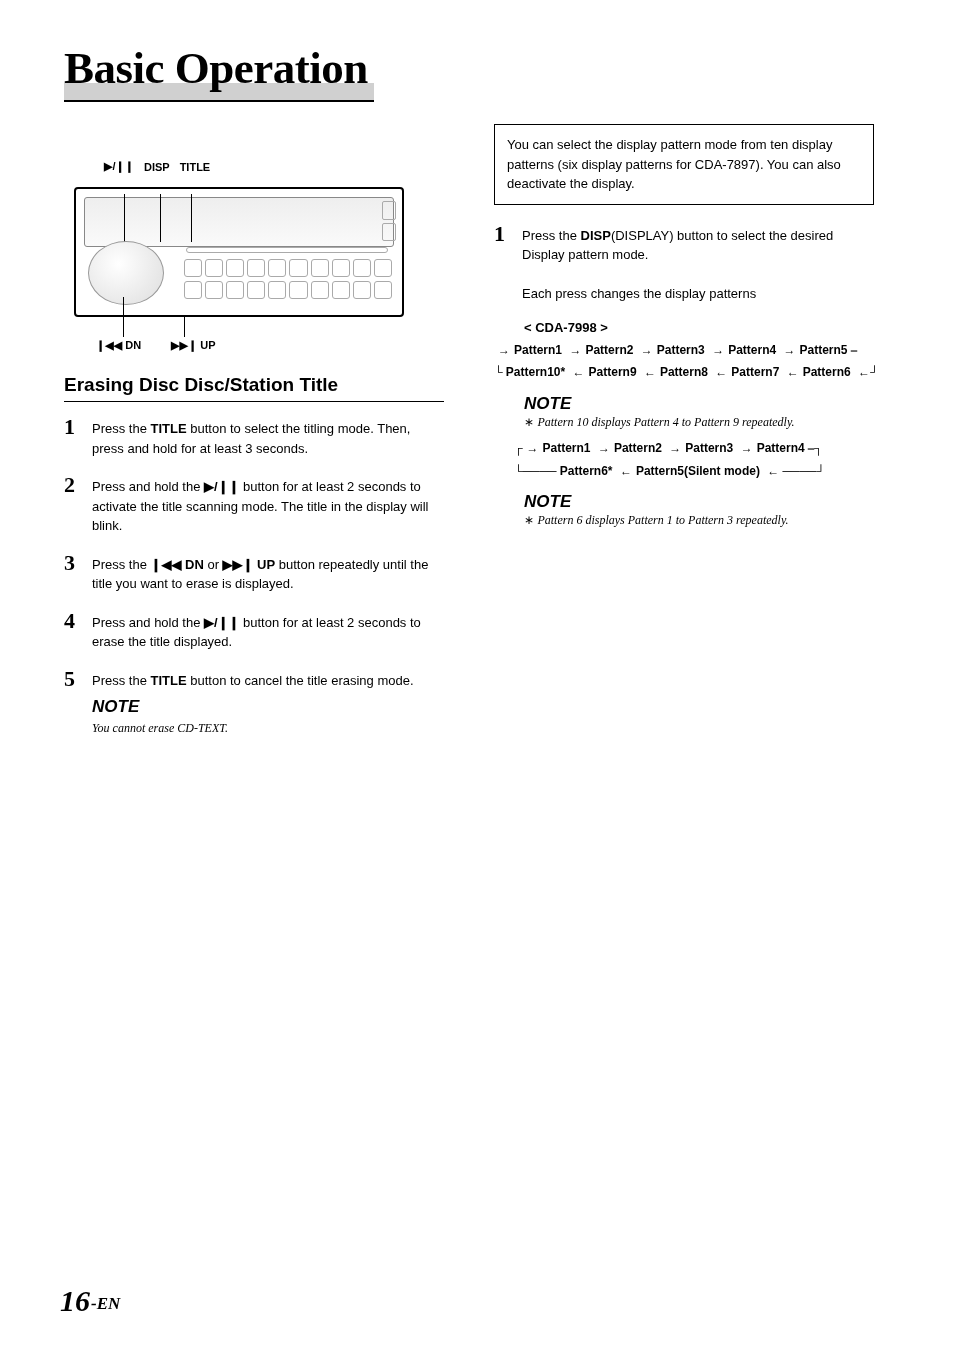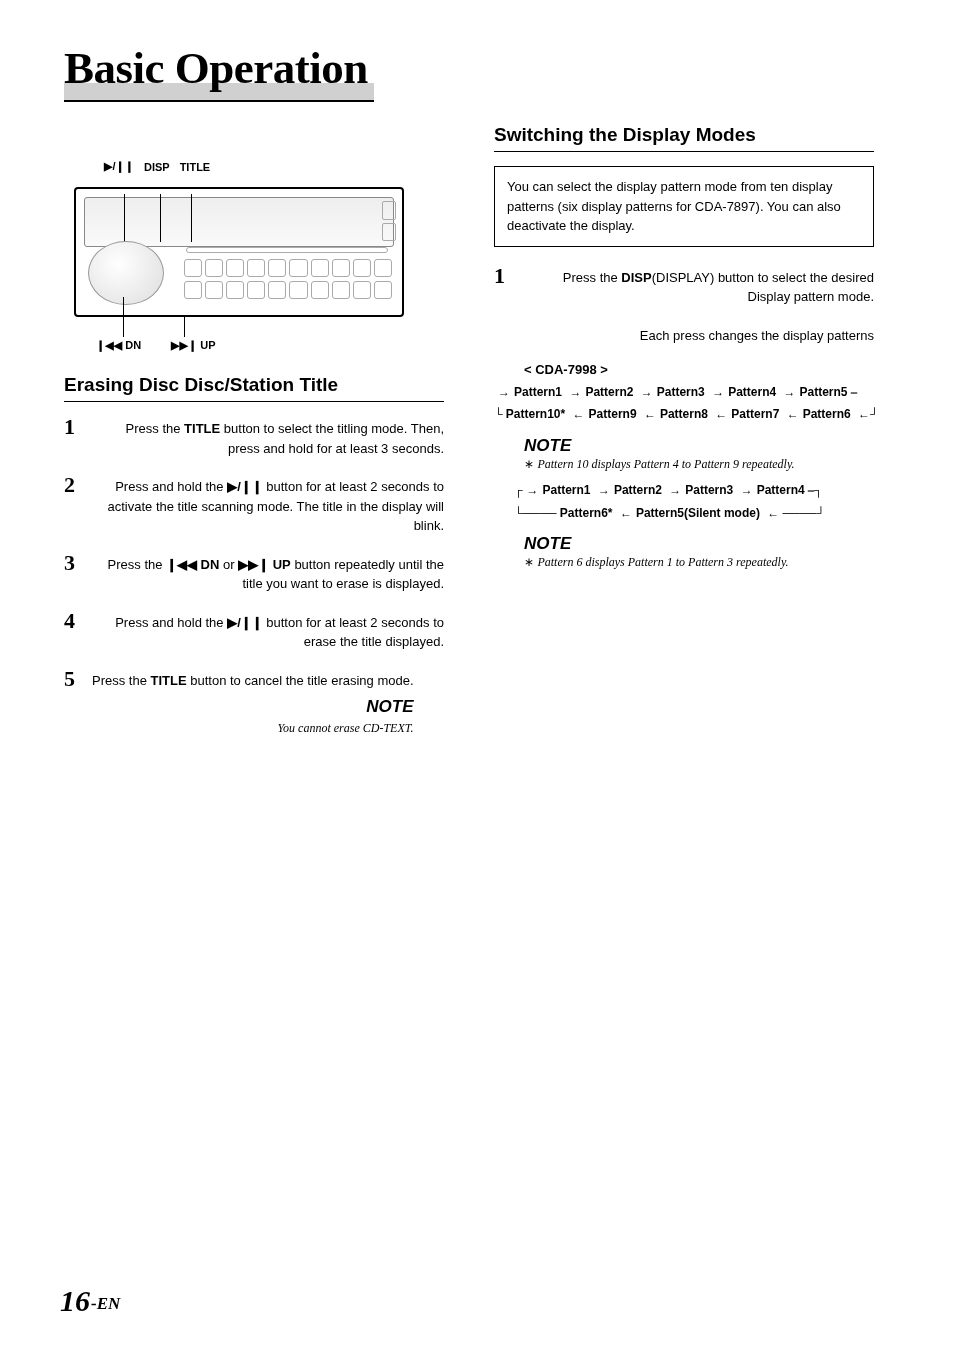--- a/index.html
+++ b/index.html
@@ -156,21 +156,20 @@
     font-family: "Times New Roman", serif;
     font-size: 22px;
     font-weight: bold;
     line-height: 1;
     min-width: 16px;
   }
   .step-body {
     font-size: 13px;
     line-height: 1.5;
     padding-top: 3px;
-    text-align: right;
   }
   .step-body b { font-weight: bold; }
   .sym-inline {
     font-family: Arial, sans-serif;
     font-weight: bold;
   }
   .note-label {
     font-size: 17px;
     font-weight: bold;
     font-style: italic;
@@ -317,21 +316,20 @@
         <span>Press the </span><b>TITLE</b><span> button to cancel the title erasing mode.</span>
         <div class="note-label">NOTE</div>
         <div class="note-text">You cannot erase CD-TEXT.</div>
       </div>
     </div>
 
   </div>
 
   <div class="col">
 
-    <h2 class="section" style="margin-top:0">Switching the Display Modes</h2>
 
     <div class="intro-box">You can select the display pattern mode from ten display patterns (six display patterns for CDA-7897). You can also deactivate the display.</div>
 
     <div class="step">
       <div class="step-num">1</div>
       <div class="step-body">
         <span>Press the </span><b>DISP</b><span>(DISPLAY)</span><span> button to select the desired Display pattern mode.</span>
         <br><br>
         <span>Each press changes the display patterns</span>
       </div>

